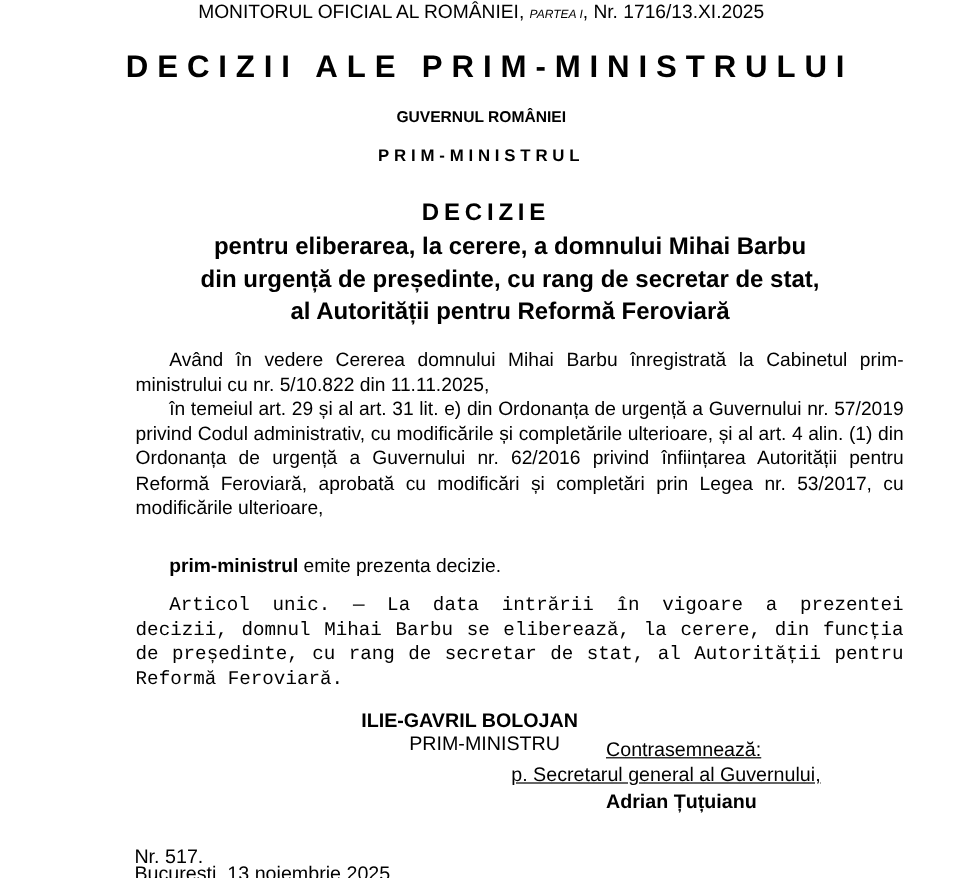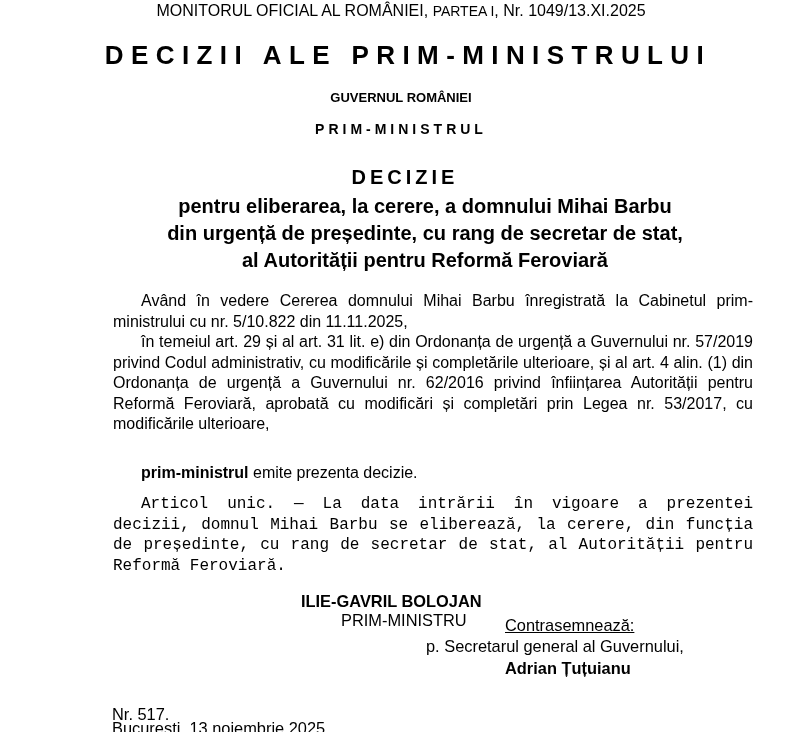--- a/index.html
+++ b/index.html
@@ -1,36 +1,36 @@
 <!DOCTYPE html>
 <html><head>
 <meta charset="utf-8">
 <style>
   html, body { margin: 0; padding: 0; background: #ffffff; }
   body { width: 802px; height: 732px; position: relative; overflow: hidden; color: #000; font-family: "Liberation Sans", sans-serif; }
   .abs { position: absolute; white-space: nowrap; }
   .center { left: 0; width: 802px; text-align: center; }
   .running-header { top: 2px; font-size: 16px; }
-  .running-header .small { font-size: 14px; }
+  .running-header .small { font-size: 10px; font-style: italic; }
   .section-title { top: 40px; font-size: 26px; font-weight: bold; letter-spacing: 7.4px; padding-left: 7px; }
   .gov { top: 90px; font-size: 13px; font-weight: bold; }
   .pm { top: 121px; font-size: 14px; font-weight: bold; letter-spacing: 4px; }
   .decizie { top: 166px; font-size: 20px; font-weight: bold; letter-spacing: 4px; padding-left: 4px; }
   .dtitle { font-size: 20px; font-weight: bold; margin-left: 24px; }
   .para { position: absolute; left: 113px; width: 640px; font-size: 16px; line-height: 20.5px; text-align: justify; }
   .para .indent { display: inline-block; width: 28px; }
   .sig { font-size: 16.4px; }
   .bold { font-weight: bold; }
   .underline { text-decoration: underline; }
 </style>
 </head>
 <body>
 
 <div class="abs center running-header">
-  <span>MONITORUL OFICIAL AL ROMÂNIEI, </span><span class="small">PARTEA I</span><span>, Nr. 1049/13.XI.2025</span>
+  <span>MONITORUL OFICIAL AL ROMÂNIEI, </span><span class="small">PARTEA I</span><span>, Nr. 1716/13.XI.2025</span>
 </div>
 
 <div class="abs center section-title">DECIZII ALE PRIM-MINISTRULUI</div>
 
 <div class="abs center gov">GUVERNUL ROMÂNIEI</div>
 
 <div class="abs center pm">PRIM-MINISTRUL</div>
 
 <div class="abs center decizie">DECIZIE</div>
 
@@ -50,17 +50,17 @@
   <span class="indent"></span><span class="bold">prim-ministrul</span><span> emite prezenta decizie.</span>
 </div>
 
 <div class="para" style="top:494px;font-family:Liberation Mono, monospace;">
   <span class="indent"></span><span>Articol unic. — La data intrării în vigoare a prezentei decizii, domnul Mihai Barbu se eliberează, la cerere, din funcția de președinte, cu rang de secretar de stat, al Autorității pentru Reformă Feroviară.</span>
 </div>
 
 <div class="abs sig" style="top:579px; left:341px;margin-top:32px;">PRIM-MINISTRU</div>
 <div class="abs sig bold" style="top:592px; left:301px;">ILIE-GAVRIL BOLOJAN</div>
 <div class="abs sig underline" style="top:616px; left:505px;">Contrasemnează:</div>
-<div class="abs sig" style="top:637px; left:426px;">p. Secretarul general al Guvernului,</div>
+<div class="abs sig" style="top:637px; left:426px;text-decoration:underline;">p. Secretarul general al Guvernului,</div>
 <div class="abs sig bold" style="top:659px; left:505px;">Adrian Țuțuianu</div>
 
 <div class="abs sig" style="top:683px; left:112px;margin-top:36px;">București, 13 noiembrie 2025.</div>
 <div class="abs sig" style="top:705px; left:112px;">Nr. 517.</div>
 
 </body></html>

